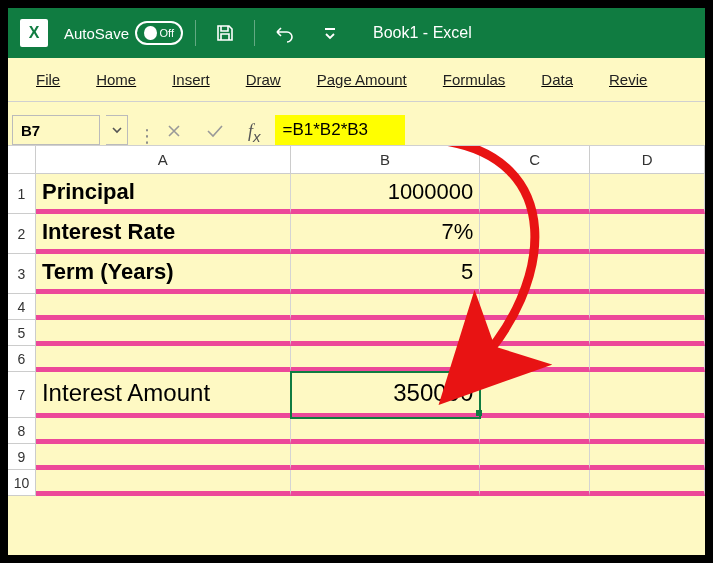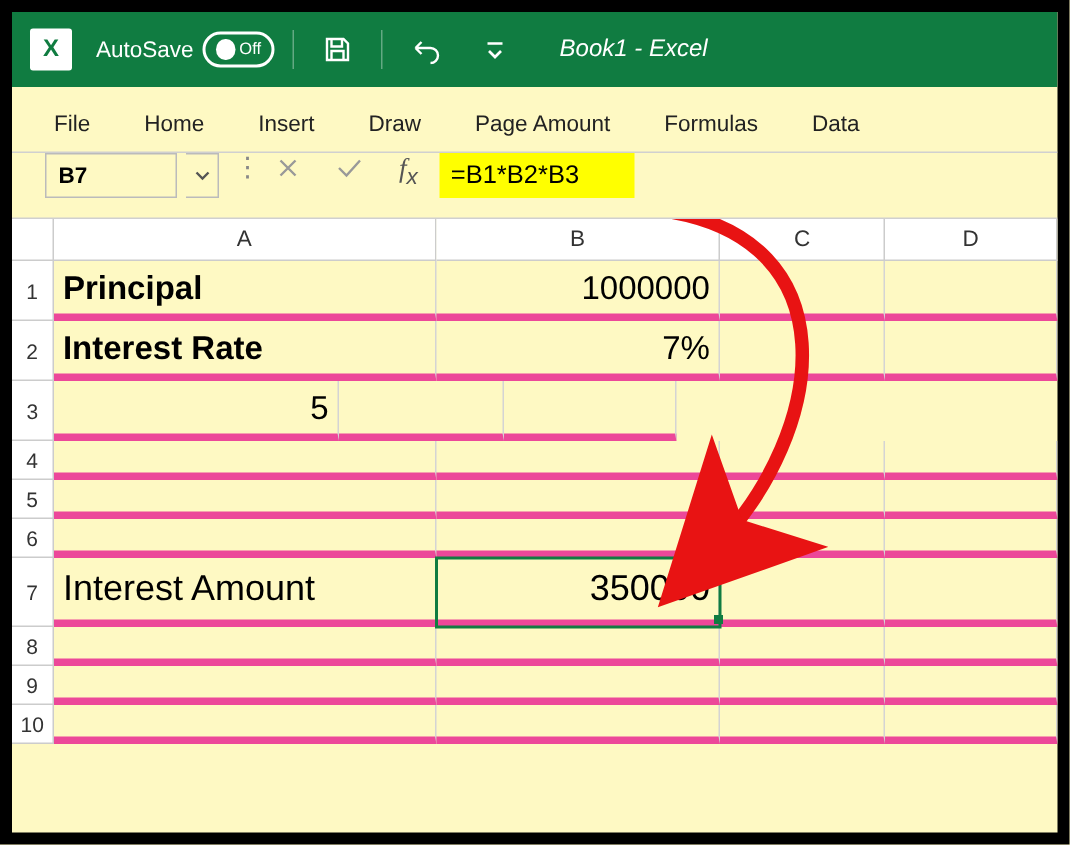--- a/index.html
+++ b/index.html
@@ -11,28 +11,28 @@
 .excel-logo { width: 28px; height: 28px; background: #fff; border-radius: 2px; position: relative; display: flex; align-items: center; justify-content: center; }
 .excel-logo::before { content: "X"; color: #107C41; font-weight: 700; font-size: 16px; font-family: Arial; }
 .autosave-group { display: flex; align-items: center; gap: 6px; margin-left: 8px; }
 .autosave-label { font-size: 15px; }
 .toggle { width: 48px; height: 24px; border: 2px solid #fff; border-radius: 12px; display: flex; align-items: center; padding: 0 7px; gap: 3px; }
 .toggle-knob { width: 14px; height: 14px; border-radius: 50%; background: #fff; }
 .toggle-text { font-size: 11px; }
 .ti-btn { width: 34px; height: 34px; display: flex; align-items: center; justify-content: center; cursor: pointer; }
 .ti-sep { width: 1px; height: 26px; background: rgba(255,255,255,.35); margin: 0 4px; }
 .caret-down { margin-left: 4px; }
-.title-text { margin-left: 18px; font-size: 16px; font-style: italic; }
-
-
-.ribbon { height: 44px; display: flex; align-items: flex-end; padding: 0 10px; gap: 0; border-bottom: 1px solid #d0d0d0; }
+.title-text { margin-left: 18px; font-size: 16px; }
+
+
+.ribbon { height: 44px; display: flex; align-items: center; padding: 0 10px; gap: 0; border-bottom: 1px solid #d0d0d0; text-decoration: underline; }
 .ribbon-tab { padding: 10px 18px; font-size: 15px; color: #222; cursor: pointer; }
 
 
-.fbar { height: 44px; display: flex; align-items: flex-start; border-bottom: 1px solid #d0d0d0; padding: 0 22px; gap: 6px; }
+.fbar { height: 44px; display: flex; align-items: flex-end; border-bottom: 1px solid #d0d0d0; padding: 0 4px; gap: 6px; }
 .namebox { width: 88px; height: 30px; border: 1px solid #bbb; display: flex; align-items: center; padding: 0 8px; font-size: 15px; font-weight: 600; position: relative; }
 .namecaret { width: 22px; height: 30px; border: 1px solid #bbb; border-left: none; display: flex; align-items: center; justify-content: center; }
 .dots { color: #888; font-size: 18px; padding: 0 4px; line-height: 1; }
 .fx-group { display: flex; align-items: center; gap: 24px; color: #777; }
 .fx-btn { font-size: 18px; font-family: "Segoe UI", Arial; cursor: pointer; }
 .fx-label { font-style: italic; font-family: "Times New Roman", serif; font-size: 18px; color: #555; }
 .formula-input { flex: 0 0 auto; height: 30px; padding: 2px 8px; font-size: 17px; background: #FFFF00; margin-left: 8px; min-width: 130px; display: flex; align-items: center; }
 
 
 .grid { flex: 1; display: flex; flex-direction: column; position: relative; }
@@ -93,20 +93,21 @@
   </div>
 
   <div class="ribbon">
     <div class="ribbon-tab">File</div>
     <div class="ribbon-tab">Home</div>
     <div class="ribbon-tab">Insert</div>
     <div class="ribbon-tab">Draw</div>
     <div class="ribbon-tab">Page Amount</div>
     <div class="ribbon-tab">Formulas</div>
     <div class="ribbon-tab">Data</div>
+    <div class="ribbon-tab">Revie</div>
   </div>
 
   <div class="fbar">
     <div class="namebox">B7</div>
     <div class="namecaret">
       <svg width="12" height="12" viewBox="0 0 12 12">
           <path fill="none" stroke="#555" stroke-width="1.6" d="M2 4l4 4 4-4"></path>
         </svg>
     </div>
     <span class="dots">⋮</span>
@@ -144,20 +145,21 @@
     </div>
     <div class="gridrow tall">
       <div class="rowhdr">2</div>
       <div class="cell col-A bold">Interest Rate</div>
       <div class="cell col-B right">7%</div>
       <div class="cell col-C"></div>
       <div class="cell col-D"></div>
     </div>
     <div class="gridrow tall">
       <div class="rowhdr">3</div>
+      <div class="cell col-A bold">Term (Years)</div>
       <div class="cell col-B right">5</div>
       <div class="cell col-C"></div>
       <div class="cell col-D"></div>
     </div>
     <div class="gridrow short">
       <div class="rowhdr">4</div>
       <div class="cell col-A"></div>
       <div class="cell col-B"></div>
       <div class="cell col-C"></div>
       <div class="cell col-D"></div>

